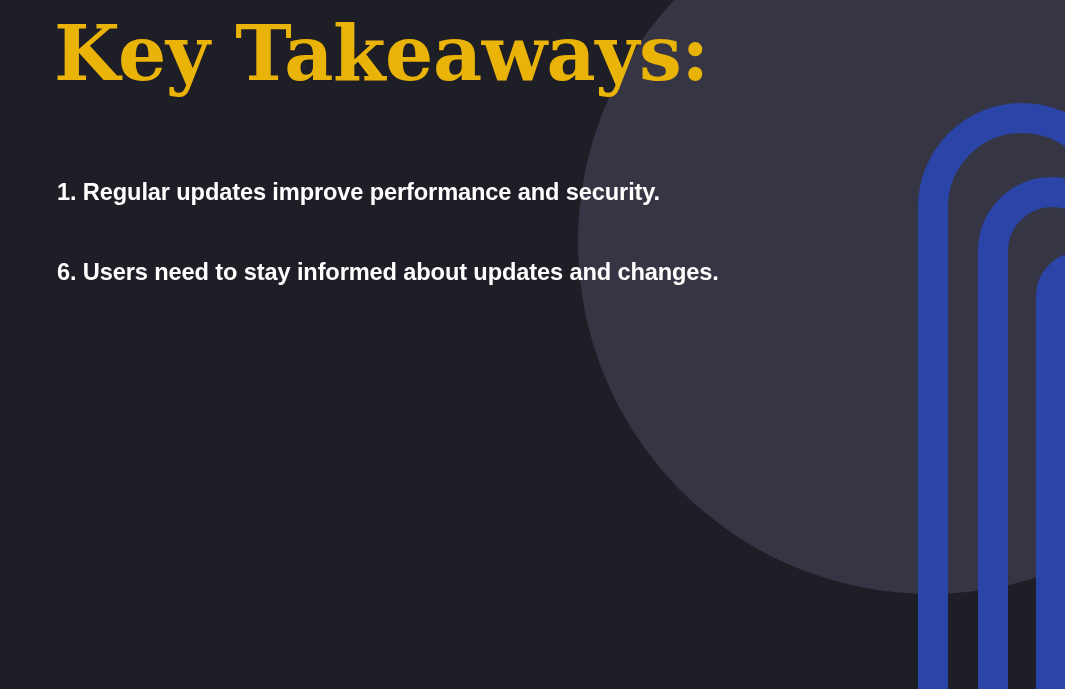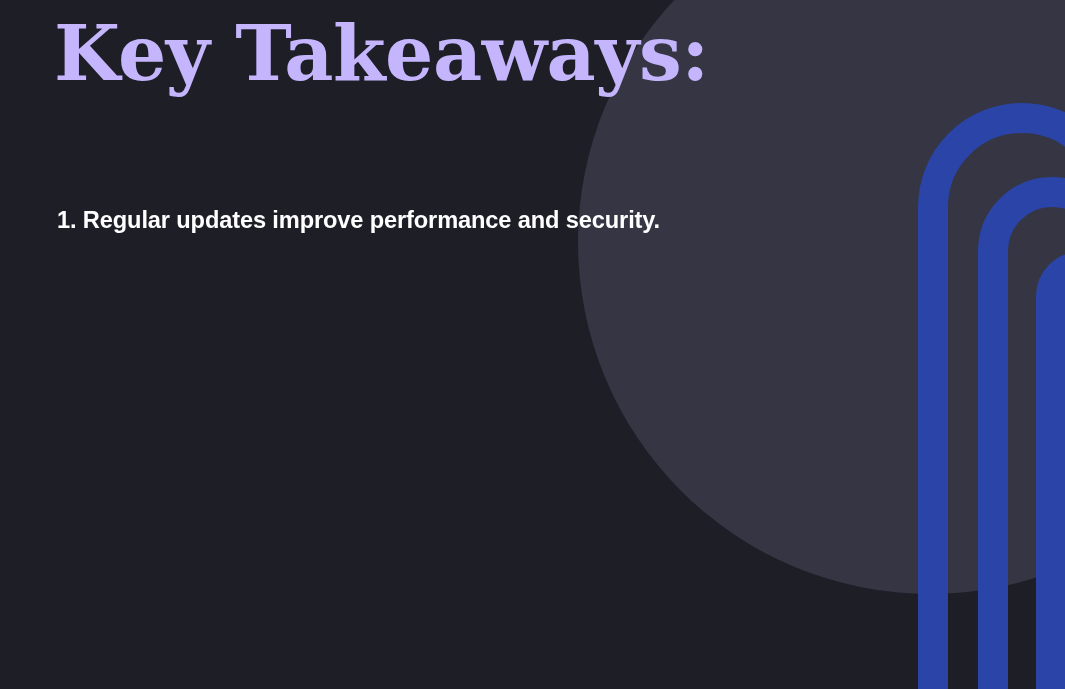--- a/index.html
+++ b/index.html
@@ -31,38 +31,38 @@
   #slide-title {
     position: absolute;
     left: 54px;
     top: 16px;
     margin: 0;
     font-family: "DejaVu Serif", "Liberation Serif", serif;
     font-weight: 700;
     font-size: 76px;
     line-height: 1.0;
     letter-spacing: -0.5px;
-    color: #c4b5fd;
+    color: #eab308;
     white-space: nowrap;
   }
   #takeaway-list {
     position: absolute;
     left: 57px;
     top: 152px;
     margin: 0;
     padding: 0;
     list-style: none;
     width: 930px;
   }
   #takeaway-list li {
     height: 80px;
     margin: 0;
     padding: 0;
     display: flex;
-    align-items: flex-end;
+    align-items: center;
   }
   .takeaway-line {
     display: block;
     font-family: "Liberation Sans", sans-serif;
     font-weight: 700;
     font-size: 24.5px;
     line-height: 1.0;
     letter-spacing: -0.15px;
     color: #ffffff;
     white-space: nowrap;
@@ -91,16 +91,19 @@
   </svg>
 
   <div id="content">
 
     <h1 id="slide-title">Key Takeaways:</h1>
 
     <ul id="takeaway-list">
       <li>
         <span class="takeaway-line">1. Regular updates improve performance and security.</span>
       </li>
+      <li>
+        <span class="takeaway-line">6. Users need to stay informed about updates and changes.</span>
+      </li>
     </ul>
 
   </div>
 </div>
 
 </body></html>

